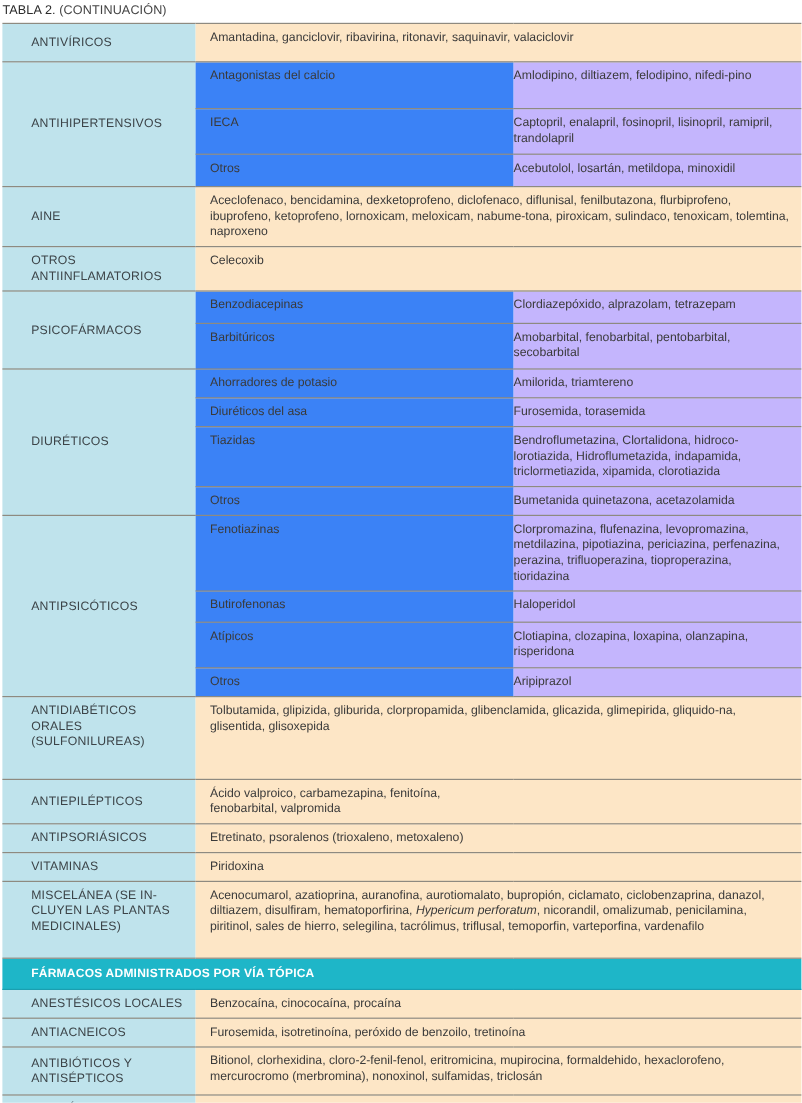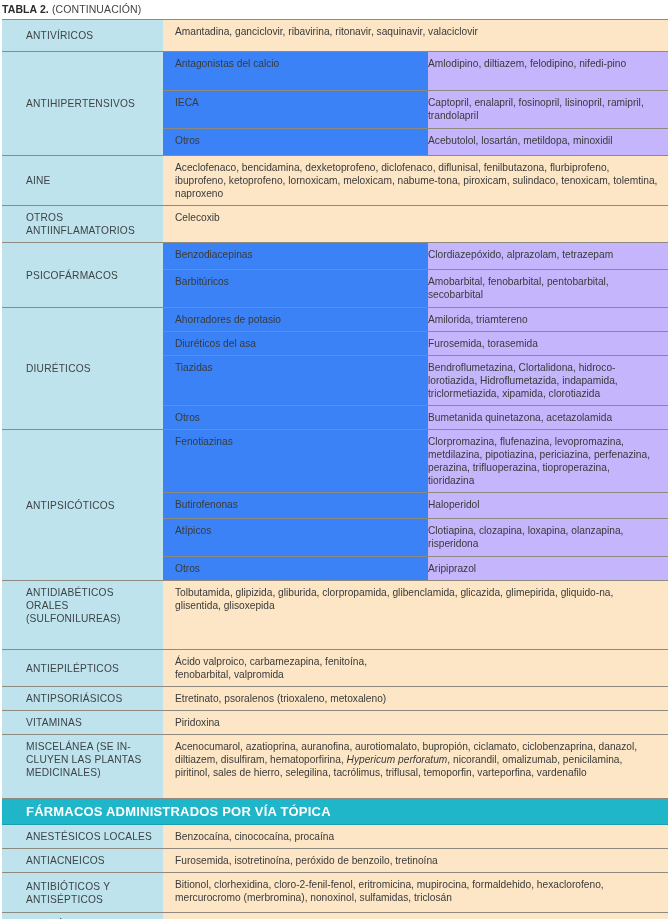--- a/index.html
+++ b/index.html
@@ -1,28 +1,28 @@
 <!DOCTYPE html>
 <html><head>
 <meta charset="utf-8">
 <style>
   * { box-sizing: border-box; margin: 0; padding: 0; }
   html, body { width: 668px; height: 919px; background: #ffffff; overflow: hidden; }
   body { font-family: "Liberation Sans", "DejaVu Sans", sans-serif; color: #3a3a3a; position: relative; }
   .title { position: absolute; left: 2px; top: 3px; font-size: 10.5px; color: #2b2b2b; letter-spacing: 0.1px; }
-  .title b { font-weight: bold; }
+  .title b { font-weight: normal; }
   .title span.cont { font-weight: normal; color: #444; }
   table.drug { position: absolute; left: 2px; top: 19px; width: 666px; border-collapse: collapse; table-layout: fixed; font-size: 10.2px; line-height: 13px; }
   table.drug td { vertical-align: top; padding: 5px 8px 5px 10px; border-bottom: 1px solid #8e8a80; }
   table.drug tr:first-child td { border-top: 1px solid #8e8a80; }
   td.cat { background: #bfe3ec; width: 161px; color: #3c4448; text-transform: uppercase; vertical-align: middle !important; padding-left: 24px !important; letter-spacing: 0.2px; }
   td.body { background: #fde6c6; color: #3a3a3a; padding-left: 12px !important; }
   td.sub { background: #3b82f6; width: 265px; padding-left: 12px !important; }
   td.subv { background: #c4b5fd; padding-left: 0 !important; padding-right: 14px !important; }
-  tr.section td { background: #1eb6c8; color: #ffffff; font-weight: bold; text-transform: uppercase; font-size: 13px; padding: 6px 10px 6px 24px; border-bottom: 1px solid #1a9fb0; letter-spacing: 0.2px; }
+  tr.section td { background: #1eb6c8; color: #ffffff; font-weight: bold; text-transform: uppercase; font-size: 10px; padding: 6px 10px 6px 24px; border-bottom: 1px solid #1a9fb0; letter-spacing: 0.2px; }
   i { font-style: italic; }
 </style>
 </head>
 <body>
 
 <div class="title">
   <b>TABLA 2.</b>
   <span class="cont">(CONTINUACIÓN)</span>
 </div>
 

